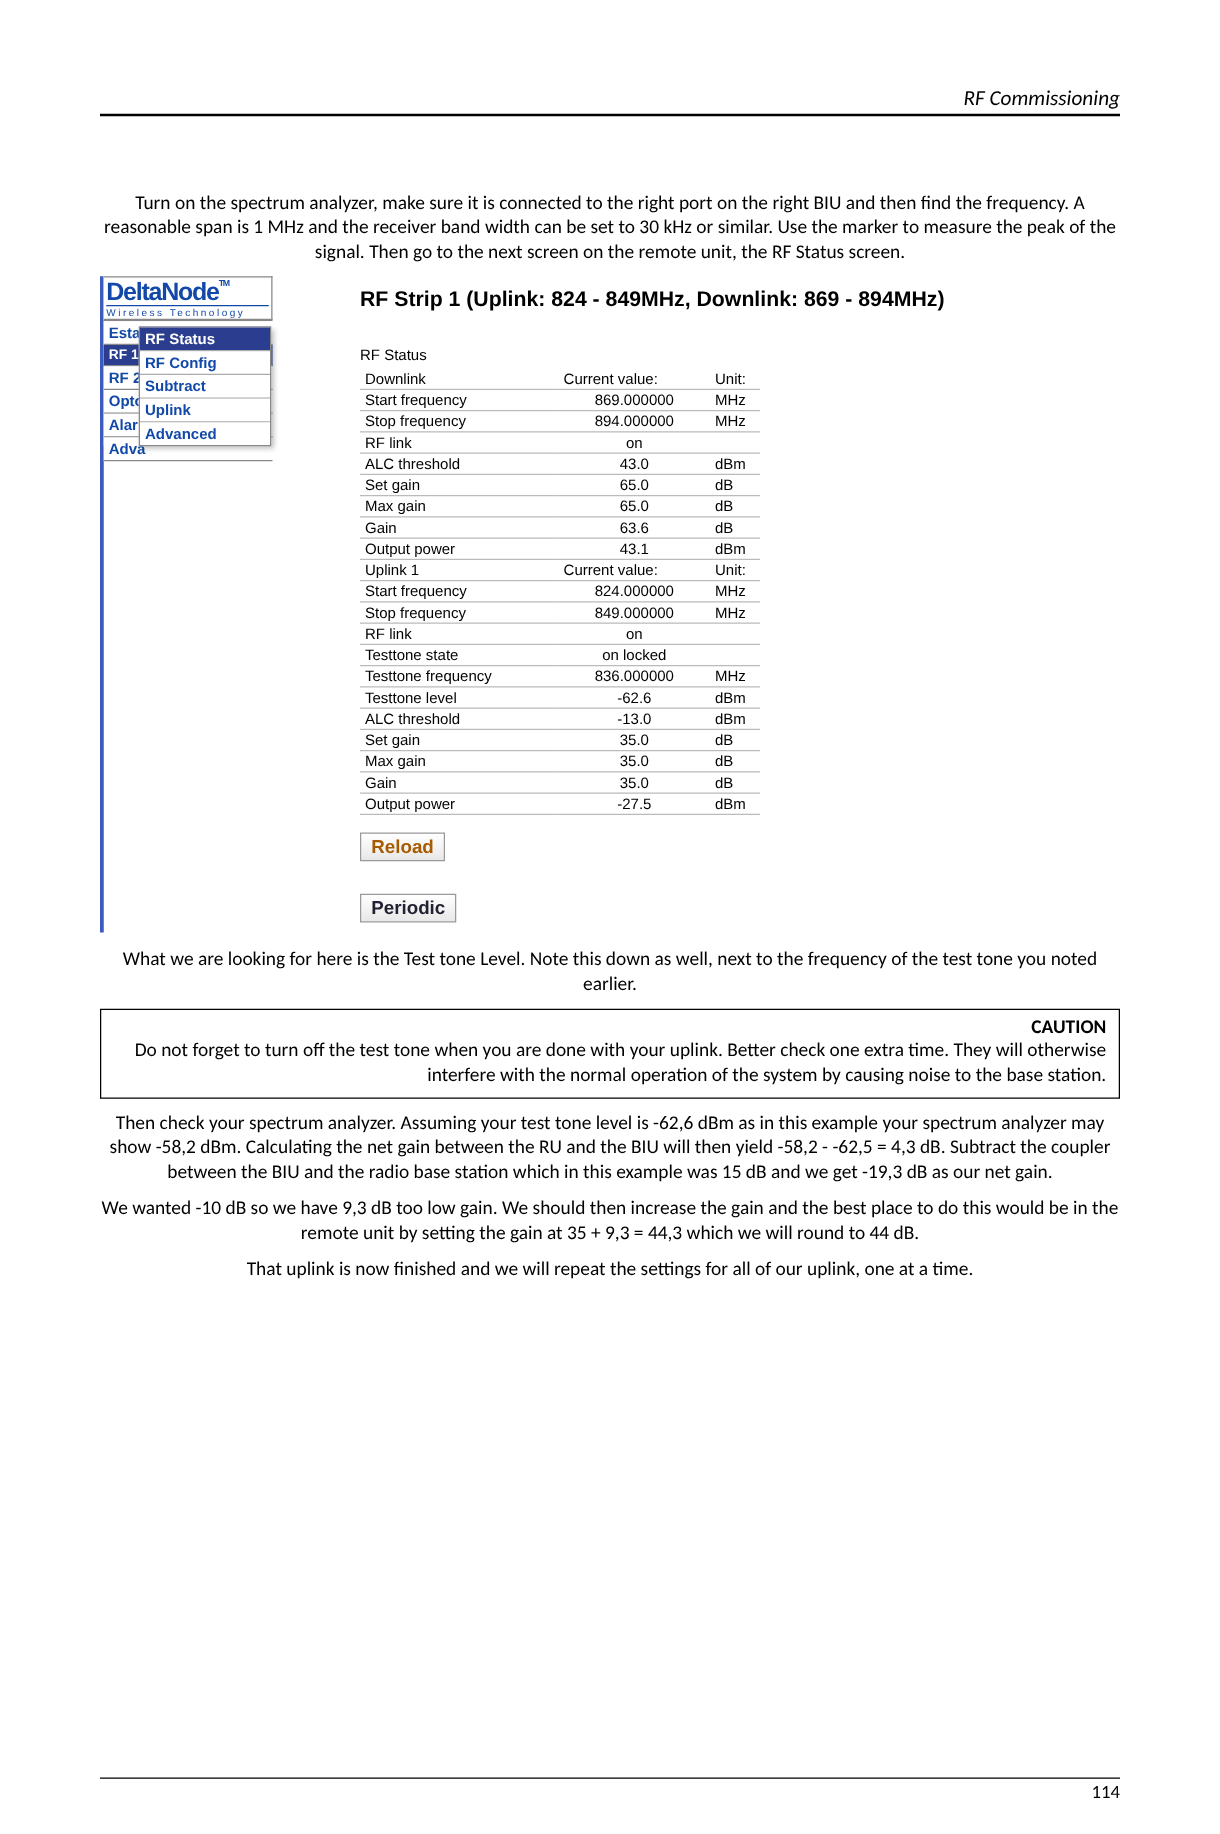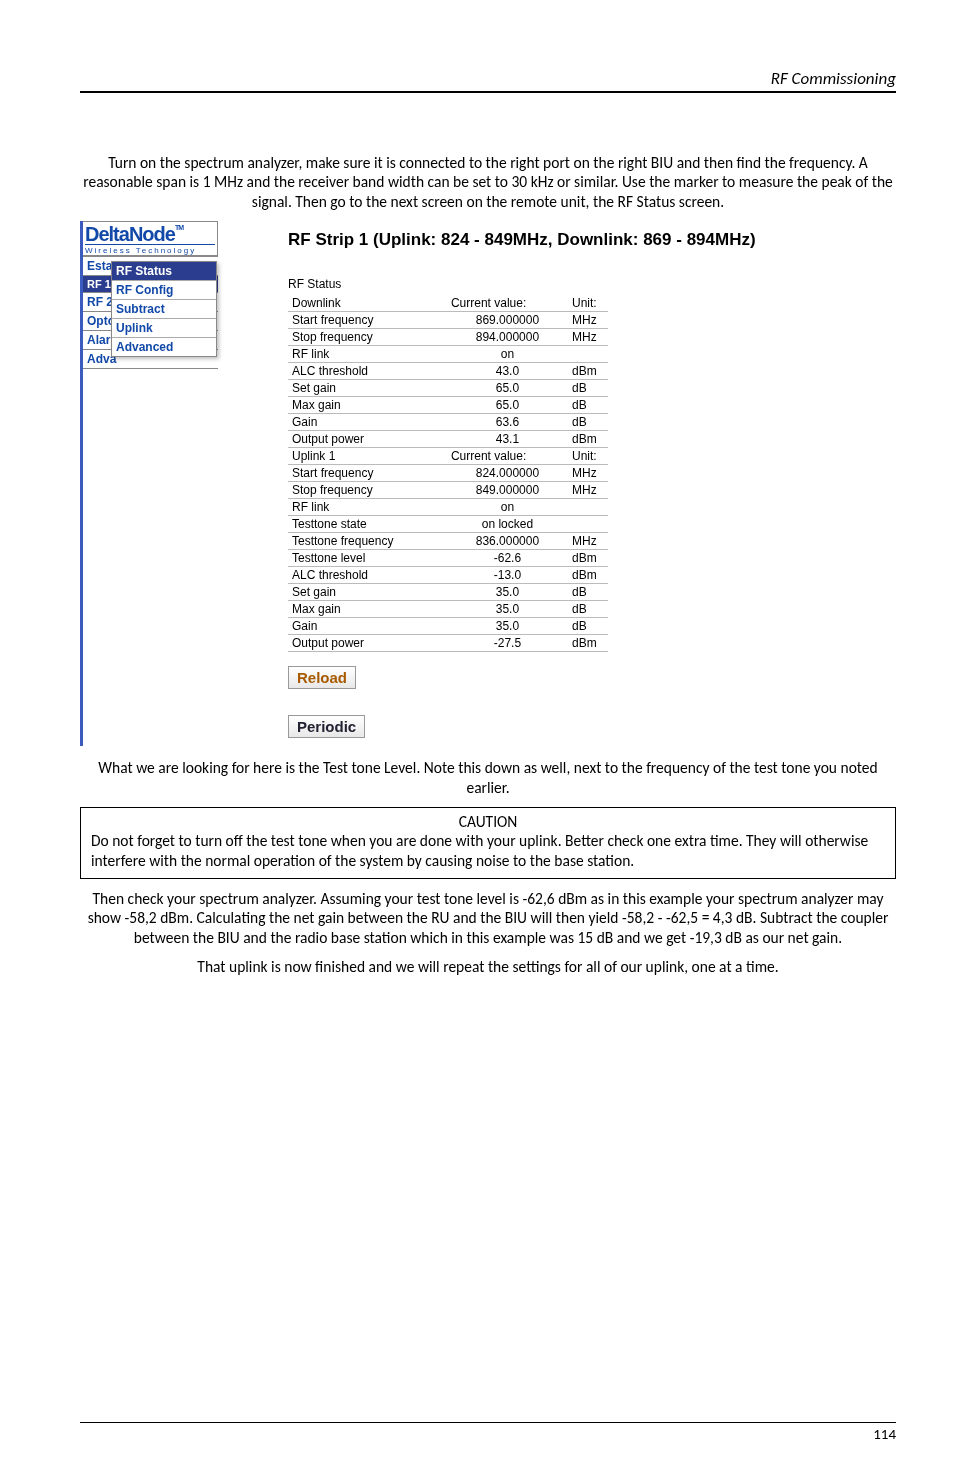--- a/index.html
+++ b/index.html
@@ -129,23 +129,23 @@
   }
   .btn.orange { color: #a85a00; }
   .btn-row { margin-top: 6px; }
   .caution-box {
     border: 1.5px solid #000;
     padding: 4px 10px 8px 10px;
     margin: 6px 0 10px 0;
     text-align: center;
     line-height: 1.25;
   }
-  .caution-box .ctitle { font-weight: normal; }
+  .caution-box .ctitle { font-weight: bold; text-align: right; }
   .caution-box .csub { font-weight: bold; }
-  .caution-box .cbody { text-align: left; }
+  .caution-box .cbody { text-align: right; }
   .page-number {
     position: absolute;
     bottom: 24px;
     right: 80px;
     font-size: 15px;
     border-top: 1px solid #000;
     width: calc(100% - 160px);
     text-align: right;
     padding-top: 2px;
   }
@@ -311,16 +311,17 @@
   </div>
 
   <p class="para">What we are looking for here is the Test tone Level. Note this down as well, next to the frequency of the test tone you noted earlier.</p>
 
   <div class="caution-box">
     <div class="ctitle">CAUTION</div>
     <div class="cbody">Do not forget to turn off the test tone when you are done with your uplink. Better check one extra time. They will otherwise interfere with the normal operation of the system by causing noise to the base station.</div>
   </div>
 
   <p class="para">Then check your spectrum analyzer. Assuming your test tone level is -62,6 dBm as in this example your spectrum analyzer may show -58,2 dBm. Calculating the net gain between the RU and the BIU will then yield -58,2 - -62,5 = 4,3 dB. Subtract the coupler between the BIU and the radio base station which in this example was 15 dB and we get -19,3 dB as our net gain.</p>
+  <p class="para">We wanted -10 dB so we have 9,3 dB too low gain. We should then increase the gain and the best place to do this would be in the remote unit by setting the gain at 35 + 9,3 = 44,3 which we will round to 44 dB.</p>
   <p class="para">That uplink is now finished and we will repeat the settings for all of our uplink, one at a time.</p>
 
   <div class="page-number">114</div>
 </div>
 
 </body></html>

